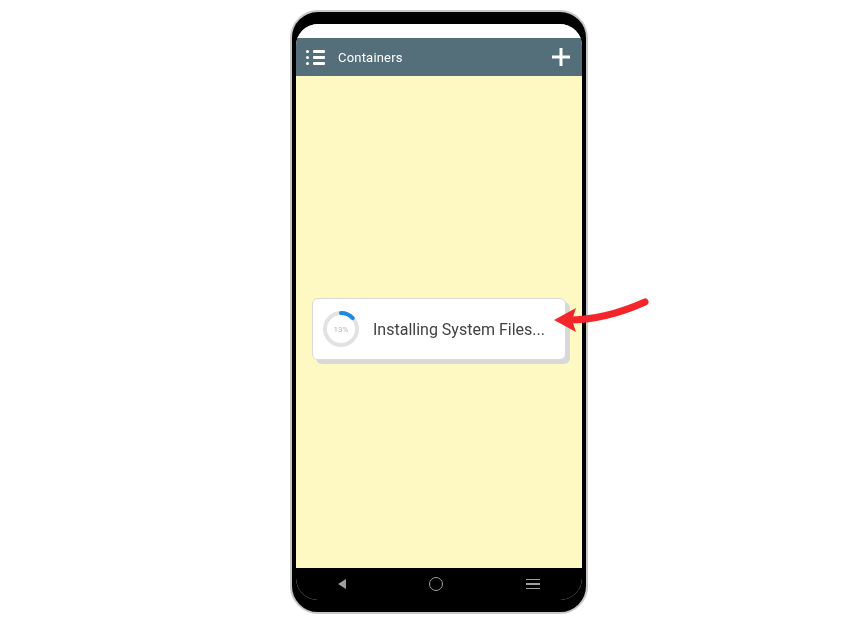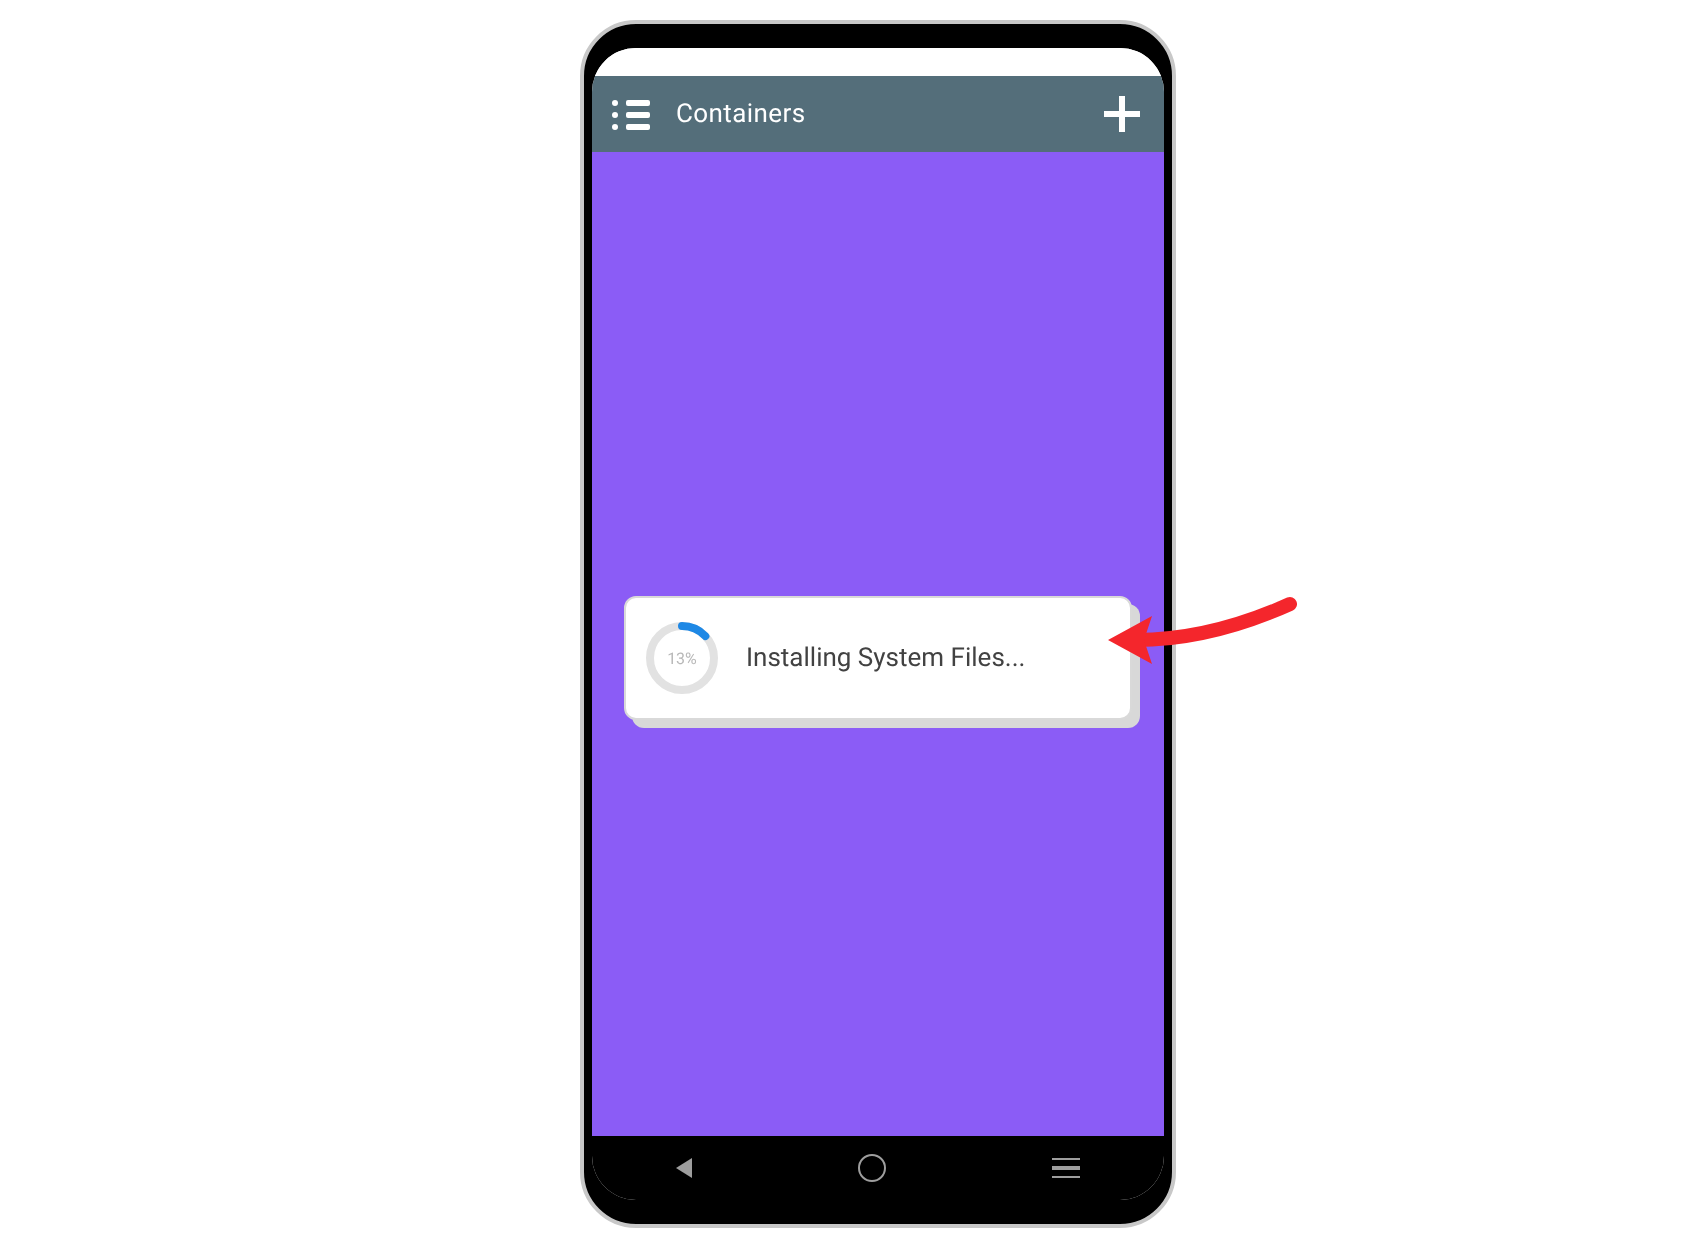--- a/index.html
+++ b/index.html
@@ -40,21 +40,21 @@
     .app-title { margin-left:12px; font-size:13px; font-weight:400; letter-spacing:.2px; }
     .spacer { flex:1; }
     .plus-icon { width:22px; height:22px; position:relative; cursor:pointer;}
     .plus-icon::before, .plus-icon::after{
       content:""; position:absolute; background:#fff;
     }
     .plus-icon::before{ left:50%; top:2px; bottom:2px; width:3px; transform:translateX(-50%);}
     .plus-icon::after{ top:50%; left:2px; right:2px; height:3px; transform:translateY(-50%);}
 
     
-    .content { position:absolute; left:0; right:0; top:52px; bottom:32px; background:#8b5cf6; }
+    .content { position:absolute; left:0; right:0; top:52px; bottom:32px; background:#fef9c3; }
 
     
     .card {
       position:absolute;
       left:16px; right:16px; top:222px;
       background:#fff;
       border:1px solid #d9d9d9;
       border-radius:6px;
       padding:10px 12px 10px 8px;
       display:flex; align-items:center;
@@ -62,21 +62,21 @@
     }
     .ring-wrap { position:relative; width:40px; height:40px; }
     .ring-wrap svg { width:40px; height:40px; transform:rotate(-90deg); }
     .ring-bg { fill:none; stroke:#e2e2e2; stroke-width:4; }
     .ring-fg { fill:none; stroke:#1e88e5; stroke-width:4; stroke-linecap:round; }
     .ring-label {
       position:absolute; left:0; top:0; width:100%; height:100%;
       display:flex; align-items:center; justify-content:center;
       font-size:8px; color:#b8b8b8;
     }
-    .card-text { margin-left:12px; font-size:13px; color:#424242; white-space:nowrap; overflow:hidden; text-overflow:ellipsis; }
+    .card-text { margin-left:12px; font-size:16px; color:#424242; white-space:nowrap; overflow:hidden; text-overflow:ellipsis; }
 
     
     .nav-bar { position:absolute; left:0; right:0; bottom:0; height:32px; background:#000; display:flex; align-items:center; justify-content:space-around; }
     .nav-back { color:#9e9e9e; }
     .nav-back-shape { width:0; height:0; border-top:5px solid transparent; border-bottom:5px solid transparent; border-right:8px solid #9e9e9e; }
     .nav-home { width:14px; height:14px; border:1.5px solid #9e9e9e; border-radius:50%; }
     .nav-recent { display:flex; flex-direction:column; gap:3px; }
     .nav-recent span { display:block; width:14px; height:1.5px; background:#9e9e9e; }
 
     

